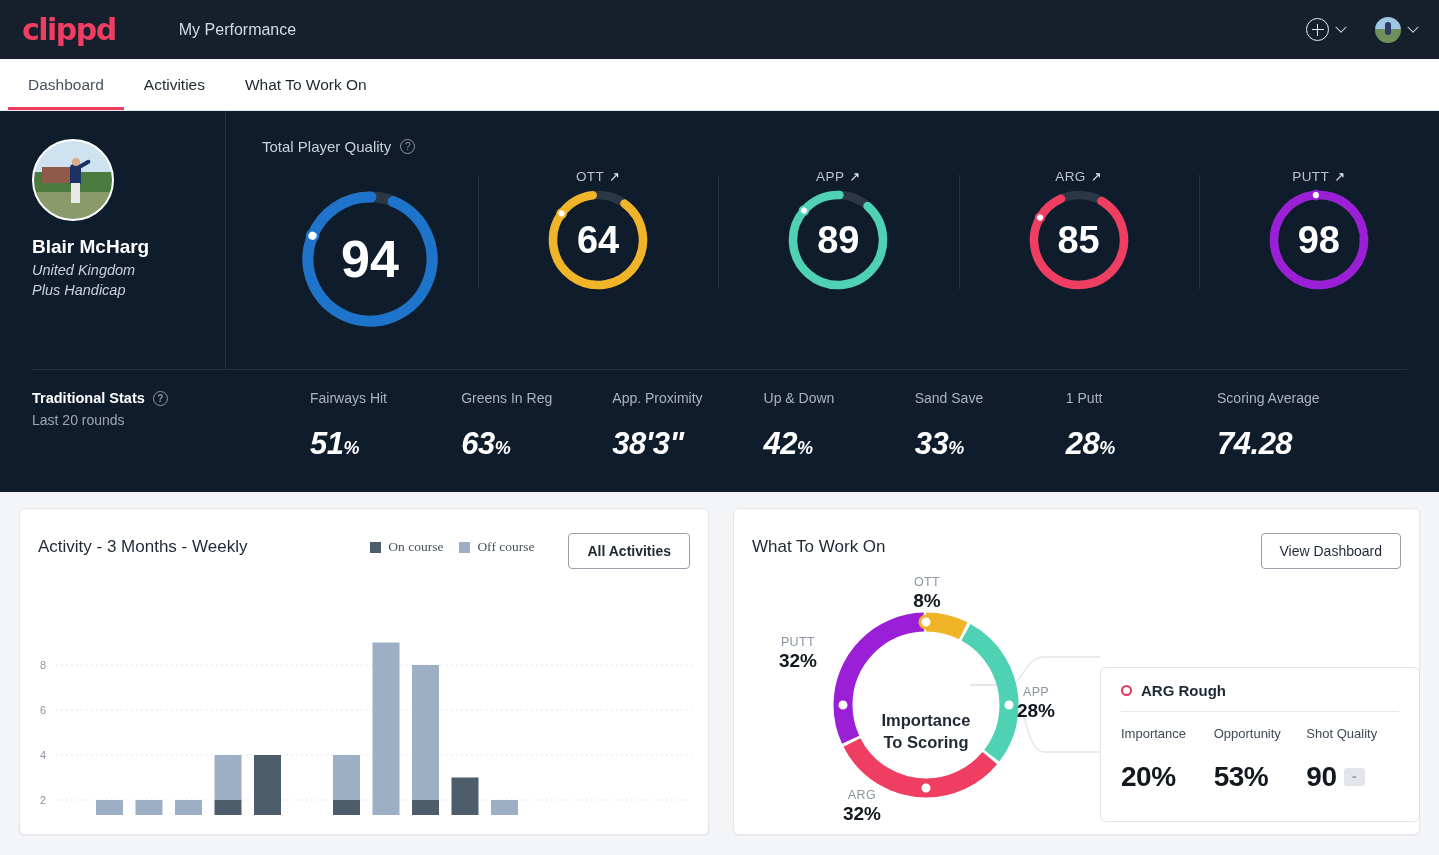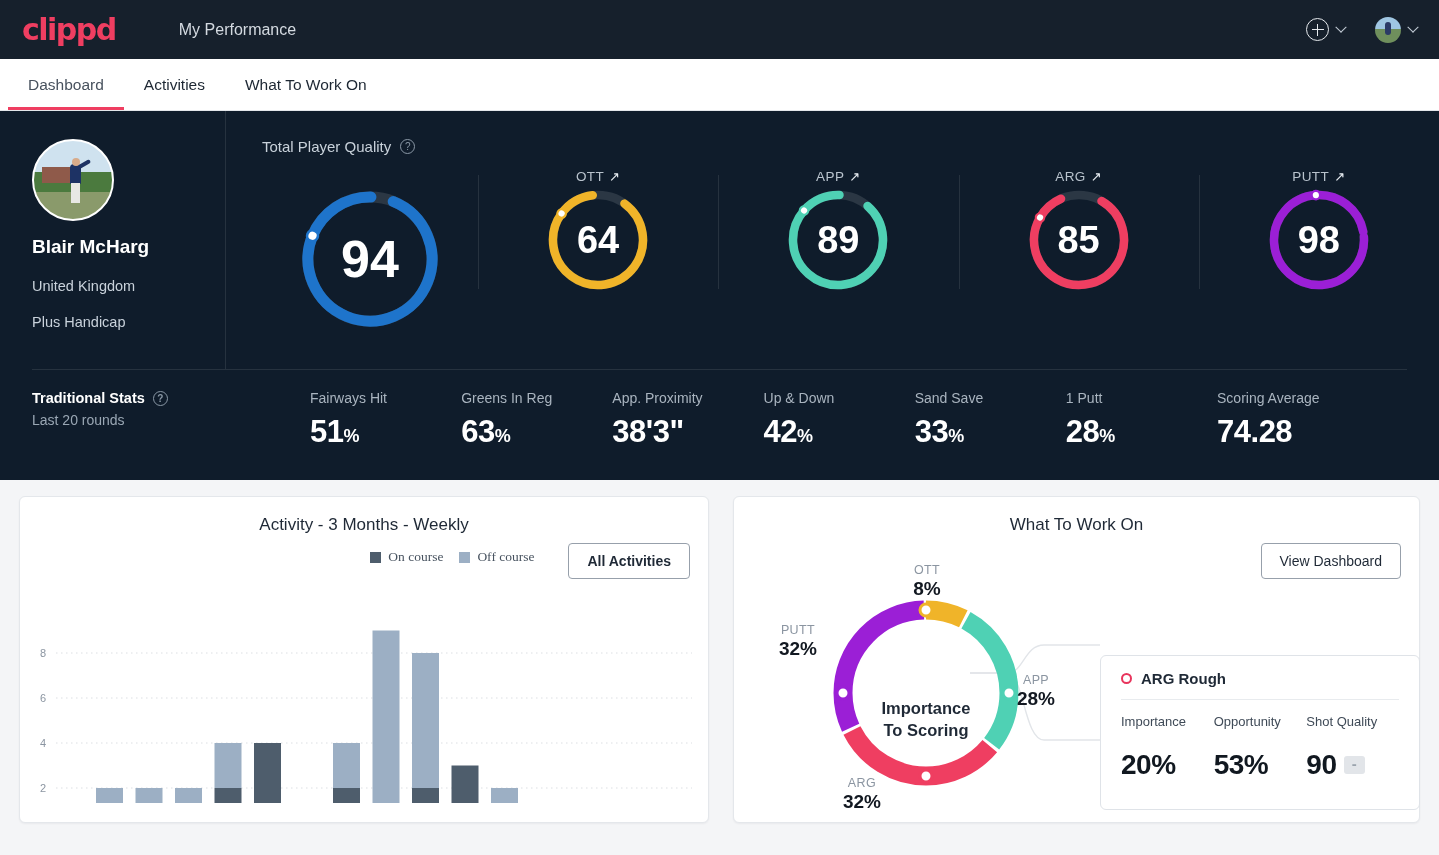--- a/index.html
+++ b/index.html
@@ -68,21 +68,21 @@
     width: 82px; height: 82px; border-radius: 50%; border: 2px solid #fff;
     overflow: hidden; position: relative;
     background: linear-gradient(#cfe2ef 0 40%, #4b7a3e 40% 66%, #8a9a6b 66% 100%);
   }
   .avatar-lg .bldg { position:absolute; left:8px; top:26px; width:34px; height:16px; background:#8f5a4a; }
   .avatar-lg .body { position:absolute; left:36px; top:23px; width:11px; height:20px; background:#1d3264; border-radius:4px 4px 1px 1px; }
   .avatar-lg .legs { position:absolute; left:37px; top:42px; width:9px; height:20px; background:#e8e8e4; }
   .avatar-lg .head { position:absolute; left:38px; top:17px; width:8px; height:8px; border-radius:50%; background:#d8ab8a; }
   .avatar-lg .arm  { position:absolute; left:44px; top:21px; width:13px; height:4px; background:#1d3264; transform: rotate(-30deg); border-radius:2px;}
   .pname { color: #fff; font-size: 19px; font-weight: 700; margin-top: 15px; }
-  .pmeta { color: #c9d2db; font-size: 14.5px; margin-top: 20px; }
+  .pmeta { color: #c9d2db; font-size: 14.5px; margin-top: 4px; font-style: italic; }
 
   .gauges { flex: 1; border-left: 1px solid #26323f; position: relative; padding-left: 36px; }
   .tpq-label { display: flex; align-items: center; gap: 9px; padding-top: 27px; }
   .tpq-label .txt { color: #c9d2db; font-size: 15px; }
   .qmark {
     width: 15px; height: 15px; border-radius: 50%; border: 1.3px solid #8a98a6;
     color: #8a98a6; font-size: 10px; line-height: 13px; text-align: center;
   }
   .gauge-row { display: flex; align-items: flex-start; margin-top: 4px; }
   .gauge-cell {
@@ -107,32 +107,32 @@
   .ring.sm .val { font-size: 38px; }
 
   .hero-divider { height: 1px; background: #26323f; margin: 0 32px; }
 
   .stats { display: flex; align-items: flex-start; padding: 20px 32px 30px 32px; }
   .stats-head { width: 278px; flex: none; }
   .stats-head .t { display:flex; align-items:center; gap: 8px; color:#fff; font-size:14.5px; font-weight:700; }
   .stats-head .s { color:#9aa7b4; font-size:14px; margin-top: 6px; }
   .stat { flex: 1; }
   .stat .lbl { color: #a9b4bf; font-size: 14px; }
-  .stat .num { color: #fff; font-size: 31px; font-weight: 700; margin-top: 8px; letter-spacing: -.5px; }
+  .stat .num { color: #fff; font-size: 31px; font-weight: 700; margin-top: 20px; letter-spacing: -.5px; font-style: italic; }
   .stat .num .unit { font-size: 18px; font-weight: 700; }
 
   
   .bottom { display: flex; gap: 24px; padding: 16px 19px; }
   .card {
     background: #fff; border: 1px solid #e4e7eb; border-radius: 6px;
     box-shadow: 0 1px 2px rgba(16,24,40,.05);
   }
   .card.activity { width: 690px; height: 327px; padding: 18px 18px 10px 18px; }
   .card.wtwo { flex: 1; height: 327px; padding: 18px 18px 10px 18px; position: relative; }
-  .card-head { display: flex; align-items: center; height: 40px; flex-direction: column; }
+  .card-head { display: flex; align-items: center; height: 40px; }
   .card-title { font-size: 17px; color: #1f2936; }
   .legend { display: flex; align-items: center; gap: 16px; margin-left: auto; }
   .legend-item { display: flex; align-items: center; gap: 7px; font-size: 13.5px; color: #47525f; font-family: Liberation Serif, serif; }
   .swatch { width: 11px; height: 11px; }
   .btn {
     margin-left: 18px; border: 1px solid #97a0ab; border-radius: 4px;
     background: #fff; color: #1f2936; font-size: 14px; font-weight: 700;
     padding: 9px 18px; cursor: pointer; font-family: "Liberation Sans", sans-serif; margin-top: 8px;
   }
   .btn.ghost { font-weight: 400; }

